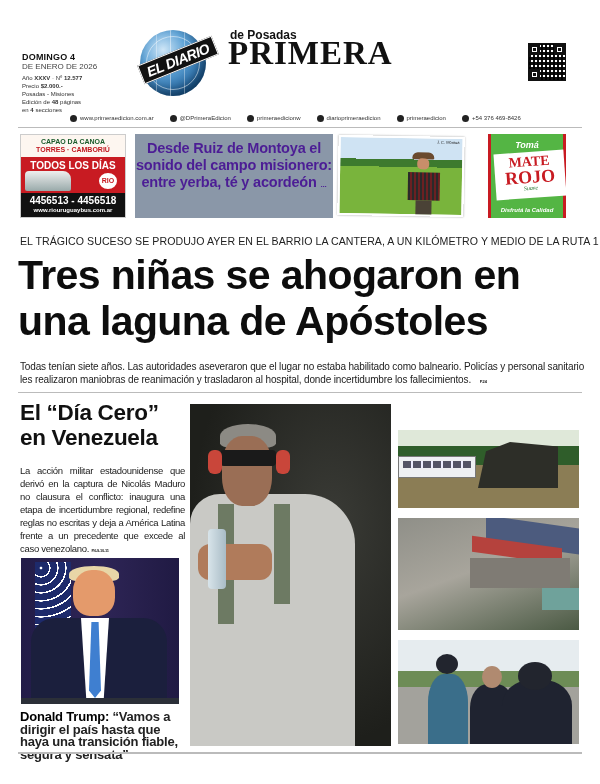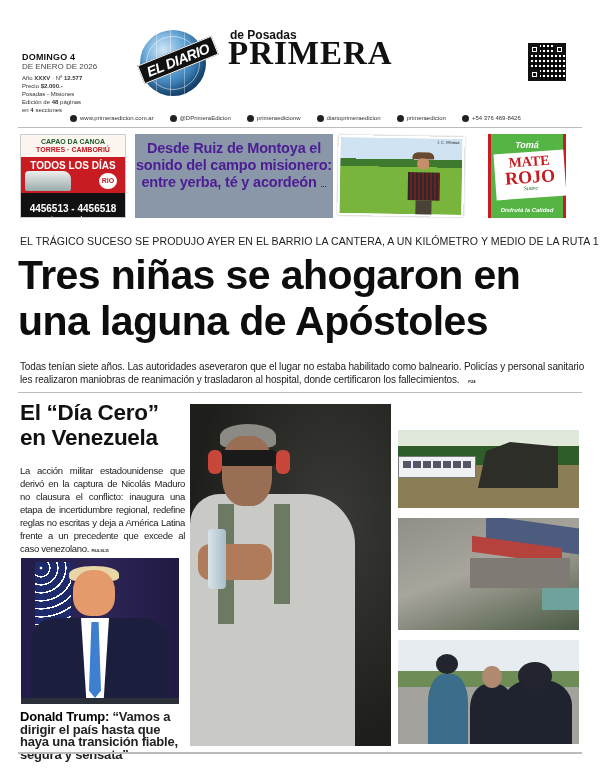--- a/index.html
+++ b/index.html
@@ -43,21 +43,21 @@
   .rule { position: absolute; left: 18px; width: 564px; height: 1px; background: #bbb; }
 
   
   .ad-bus { position: absolute; left: 20px; top: 134px; width: 106px; height: 84px; background: #fff; border: 1px solid #ccc; overflow: hidden; }
   .ad-bus .top { background: #fdf6f0; height: 22px; text-align: center; font-size: 7px; font-weight: 700; color: #1a5b2b; line-height: 8px; padding-top: 3px; }
   .ad-bus .top span { color: #c0181f; }
   .ad-bus .red { background: #c81b22; height: 36px; position: relative; }
   .ad-bus .red .todos { color: #fff; font-weight: 900; font-size: 10px; text-align: center; padding-top: 3px; }
   .ad-bus .bus { position: absolute; left: 4px; top: 14px; width: 46px; height: 20px; background: linear-gradient(#eee, #9aa); border-radius: 4px 8px 2px 2px; }
   .ad-bus .rio { position: absolute; right: 6px; top: 14px; width: 22px; height: 20px; border-radius: 50%; background: #fff; border: 2px solid #c81b22; color: #c81b22; font-size: 7px; font-weight: 900; text-align: center; line-height: 16px; }
-  .ad-bus .phone { background: #111; color: #fff; font-weight: 900; font-size: 10px; text-align: center; height: 25px; padding-top: 10px; line-height: 11px; }
+  .ad-bus .phone { background: #111; color: #fff; font-weight: 900; font-size: 10px; text-align: center; height: 25px; padding-top: 2px; line-height: 11px; }
   .ad-bus .phone small { display: block; font-size: 6px; font-weight: 700; line-height: 8px; }
 
   .teaser { position: absolute; left: 135px; top: 134px; width: 330px; height: 84px; }
   .teaser .box { position: absolute; left: 0; top: 0; width: 198px; height: 84px; background: #8a97a8; color: #4c1d95; font-weight: 700;
     font-size: 14.5px; line-height: 17px; text-align: center; padding-top: 6px; letter-spacing: -.2px; }
   .teaser .box .dots { font-size: 8px; }
   .teaser .photo { position: absolute; left: 203px; top: 2px; width: 126px; height: 80px; border: 2px solid #fff; box-shadow: 0 0 2px #999;
     background: linear-gradient(#cfe3f3 0 28%, #3d7a2e 28% 38%, #79b43c 38% 100%); transform: rotate(1deg); overflow: hidden; }
   .teaser .photo .credit { position: absolute; right: 3px; top: 1px; font-size: 4px; color: #222; }
   .teaser .photo .man { position: absolute; left: 68px; top: 14px; width: 30px; height: 62px; }
@@ -224,21 +224,21 @@
       <div class="b2">ROJO</div>
       <div class="b3">Suave</div>
     </div>
     <div class="disf">Disfrutá la Calidad</div>
   </div>
 </div>
 
 <div class="kicker">EL TRÁGICO SUCESO SE PRODUJO AYER EN EL BARRIO LA CANTERA, A UN KILÓMETRO Y MEDIO DE LA RUTA 1</div>
 <h1 class="headline">Tres niñas se ahogaron en una laguna de Apóstoles</h1>
 <div class="lede">
-  <span>Todas tenían siete años. Las autoridades aseveraron que el lugar no estaba habilitado como balneario. Policías y personal sanitario les realizaron maniobras de reanimación y trasladaron al hospital, donde certificaron los fallecimientos.</span>
+  <span>Todas tenían siete años. Las autoridades aseveraron que el lugar no estaba habilitado como balneario. Policías y personal sanitario les realizaron maniobras de reanimación y trasladaron al hospital, donde incertidumbre los fallecimientos.</span>
   <span class="ref">P.24</span>
 </div>
 <div class="rule" style="top:392px"></div>
 
 <h2 class="ven-title">El “Día Cero” en Venezuela</h2>
 <div class="ven-body">
   <span>La acción militar estadounidense que derivó en la captura de Nicolás Maduro no clausura el conflicto: inaugura una etapa de incertidumbre regional, redefine reglas no escritas y deja a América Latina frente a un precedente que excede al caso venezolano.</span>
   <span class="ref">P.6-9-10-11</span>
 </div>
 

